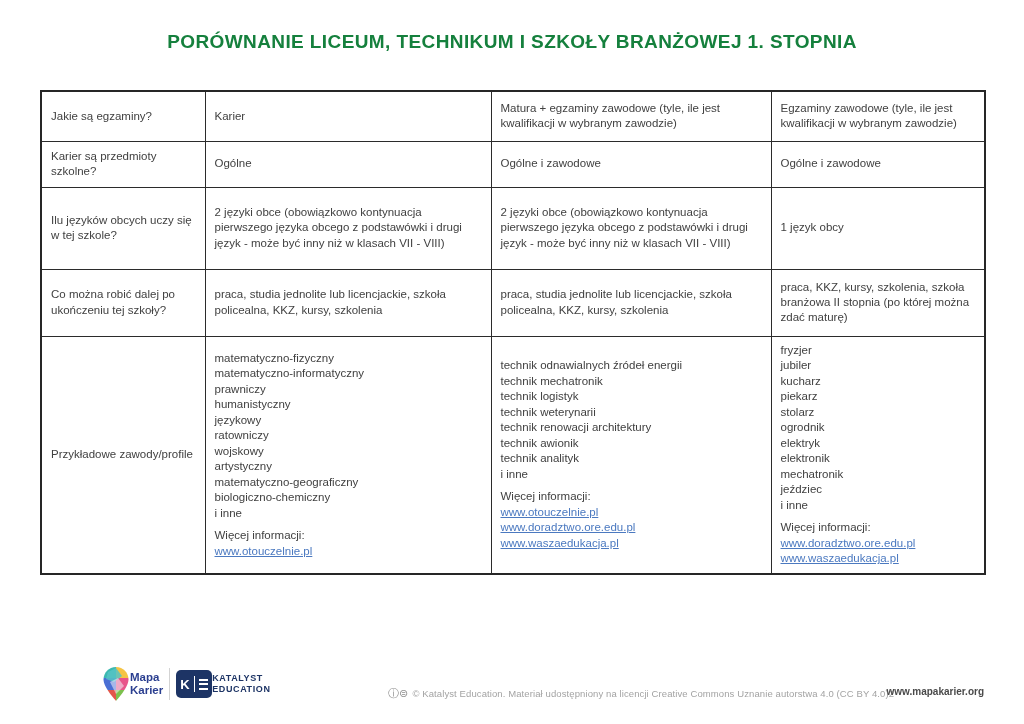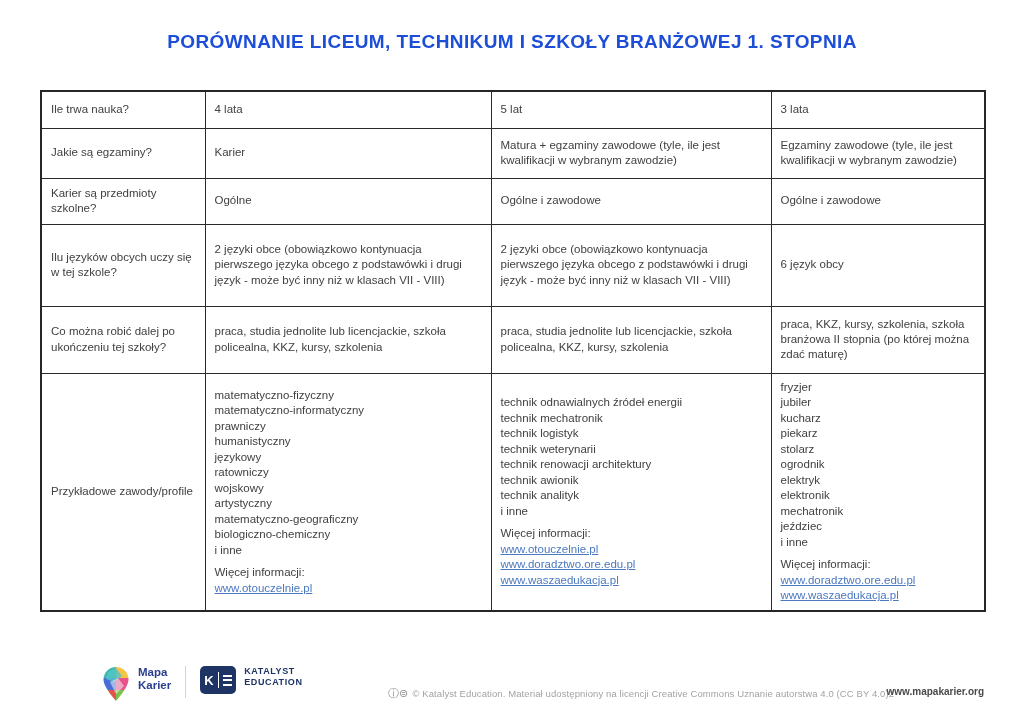--- a/index.html
+++ b/index.html
@@ -2,21 +2,21 @@
 <html><head>
 <meta charset="utf-8">
 <style>
   html,body{margin:0;padding:0;}
   body{
     width:1024px;height:724px;position:relative;background:#ffffff;
     font-family:"Liberation Sans","DejaVu Sans",sans-serif;overflow:hidden;
   }
   .page-title{
     position:absolute;top:31px;left:0;width:100%;text-align:center;
-    color:#1d4ed8;font-weight:bold;font-size:19px;letter-spacing:0.4px;
+    color:#15803d;font-weight:bold;font-size:19px;letter-spacing:0.4px;
   }
   table.compare{
     position:absolute;left:40px;top:90px;width:944px;
     border-collapse:collapse;table-layout:fixed;
     border:2px solid #262626;
   }
   table.compare td,table.compare th{
     border:1.6px solid #2b2b2b;
     padding:5px 9px;
     vertical-align:middle;text-align:left;
@@ -39,21 +39,21 @@
   tr.r5{height:238px;}
   .prewrap{white-space:pre-line;}
   .profiles-list{white-space:pre-line;line-height:15.5px;}
   .more-label{margin-top:7px;line-height:15.5px;}
   a.cell-link{
     display:block;color:#4b79c0;text-decoration:underline;line-height:15.5px;
   }
   
   .footer{position:absolute;left:0;top:660px;width:1024px;height:56px;}
   .footer-left{
-    position:absolute;left:102px;top:6px;display:flex;align-items:flex-start;gap:8px;
+    position:absolute;left:102px;top:6px;display:flex;align-items:center;
   }
   .pin-logo{width:28px;height:36px;display:block;}
   .mapa-name{
     white-space:pre-line;color:#2b3f90;font-weight:bold;font-size:11.5px;line-height:1.15;
   }
   .logo-divider{width:1px;height:32px;background:#d3d3d3;margin:0 6px;}
   .k-badge{
     width:36px;height:28px;background:#1d3465;border-radius:5px;
     display:flex;align-items:center;justify-content:center;gap:4px;
   }
@@ -82,46 +82,40 @@
 
 <table class="compare">
   <colgroup>
     <col style="width:164px">
       <col style="width:286px">
       <col style="width:280px">
       <col style="width:214px">
   </colgroup>
   <tbody>
 
-  <tr class="r0">
-    <td class="question-cell">Ile trwa nauka?</td>
-    <td>4 lata</td>
-    <td>5 lat</td>
-    <td>3 lata</td>
-  </tr>
 
   <tr class="r1">
     <td class="question-cell">Jakie są egzaminy?</td>
     <td>Karier</td>
     <td>Matura + egzaminy zawodowe (tyle, ile jest kwalifikacji w wybranym zawodzie)</td>
     <td>Egzaminy zawodowe (tyle, ile jest kwalifikacji w wybranym zawodzie)</td>
   </tr>
 
   <tr class="r2">
     <td class="question-cell">Karier są przedmioty szkolne?</td>
     <td>Ogólne</td>
     <td>Ogólne i zawodowe</td>
     <td>Ogólne i zawodowe</td>
   </tr>
 
   <tr class="r3">
     <td class="question-cell">Ilu języków obcych uczy się w tej szkole?</td>
     <td>2 języki obce (obowiązkowo kontynuacja pierwszego języka obcego z podstawówki i drugi język - może być inny niż w klasach VII - VIII)</td>
     <td>2 języki obce (obowiązkowo kontynuacja pierwszego języka obcego z podstawówki i drugi język - może być inny niż w klasach VII - VIII)</td>
-    <td>6 język obcy</td>
+    <td>1 język obcy</td>
   </tr>
 
   <tr class="r4">
     <td class="question-cell">Co można robić dalej po ukończeniu tej szkoły?</td>
     <td>praca, studia jednolite lub licencjackie, szkoła policealna, KKZ, kursy, szkolenia</td>
     <td>praca, studia jednolite lub licencjackie, szkoła policealna, KKZ, kursy, szkolenia</td>
     <td>praca, KKZ, kursy, szkolenia, szkoła branżowa II stopnia (po której można zdać maturę)</td>
   </tr>
 
   <tr class="r5">

